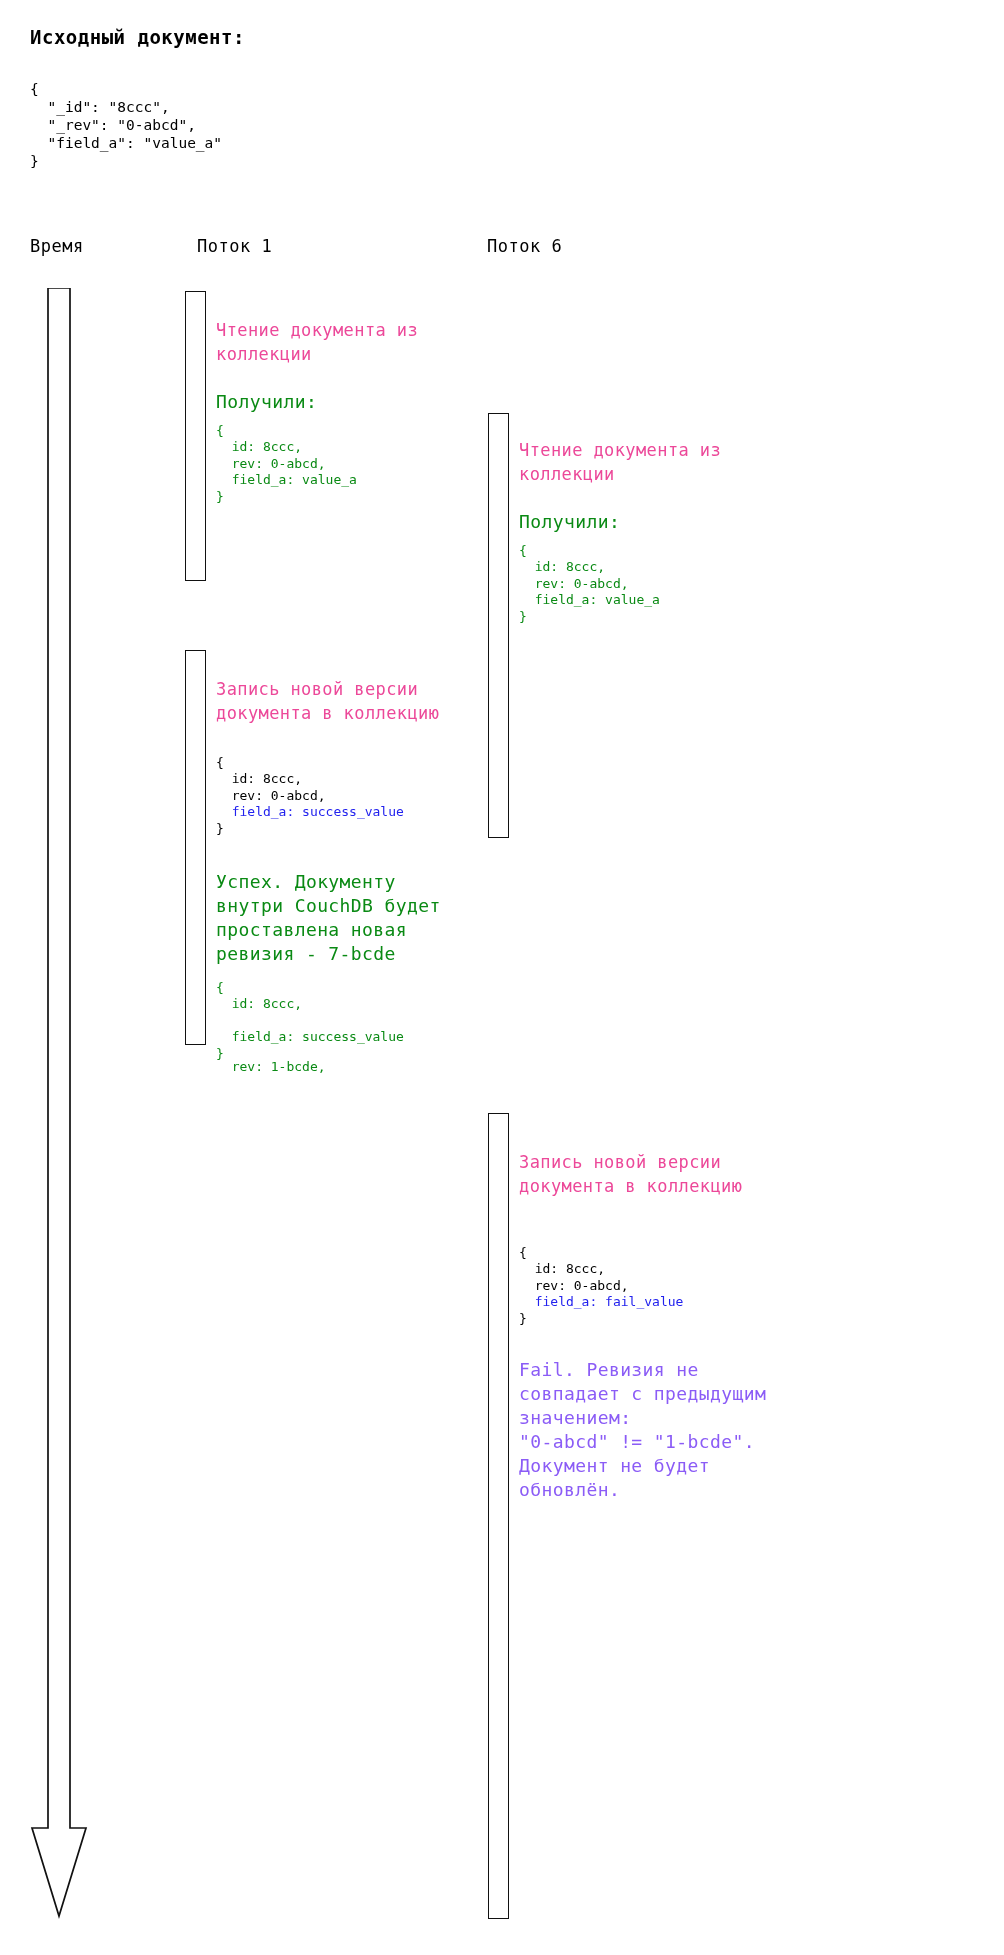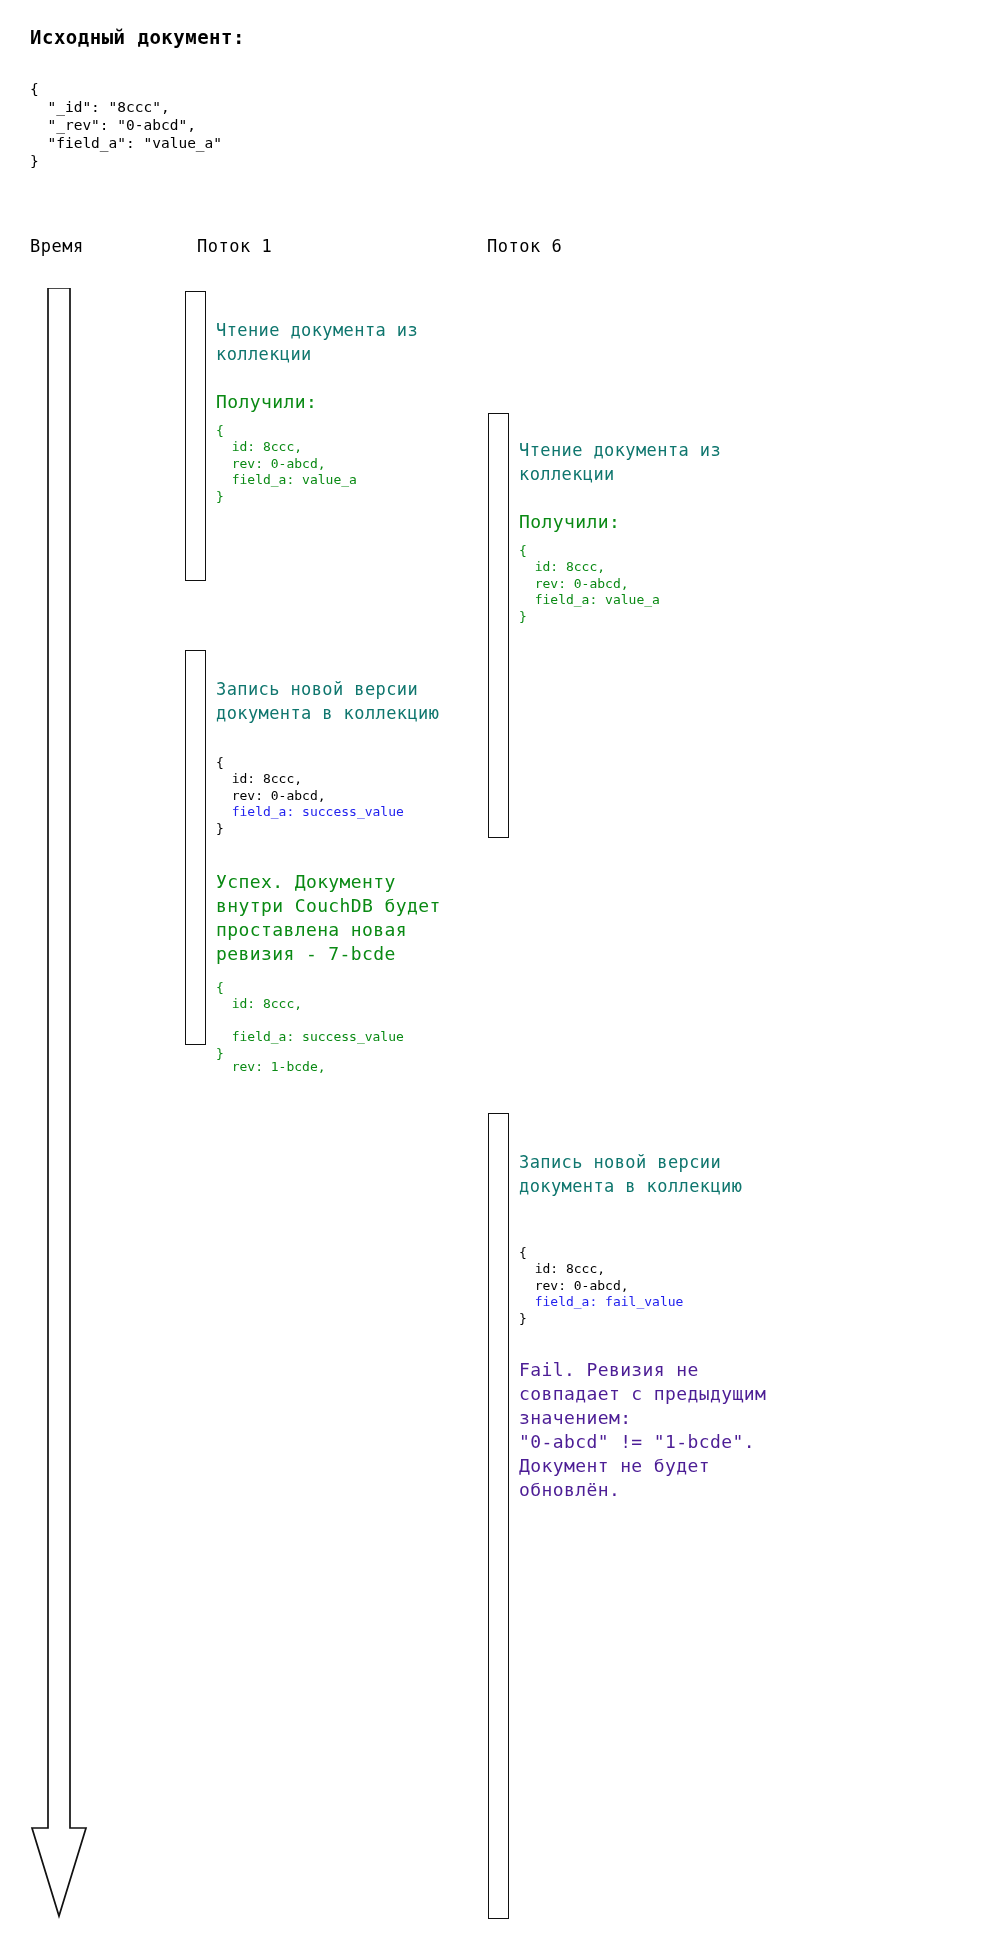--- a/index.html
+++ b/index.html
@@ -53,30 +53,30 @@
     background: #ffffff;
     box-sizing: border-box;
   }
 
   
   .step-title {
     font-size: 17px;
     line-height: 24px;
     letter-spacing: 0.4px;
     white-space: pre-line;
-    color: #0f766e;
+    color: #ec4899;
   }
   .step-note {
     font-size: 18px;
     line-height: 24px;
     letter-spacing: 0.4px;
     white-space: pre-line;
   }
   .note-green { color: #0a8a14; }
-  .note-red   { color: #4c1d95; }
+  .note-red   { color: #8b5cf6; }
 
   .code {
     font-size: 13px;
     line-height: 16.5px;
     white-space: pre;
   }
   .code-green { color: #0a8a14; }
   .code-black { color: #000000; }
   .code-blue  { color: #2222ee; }
 </style>

